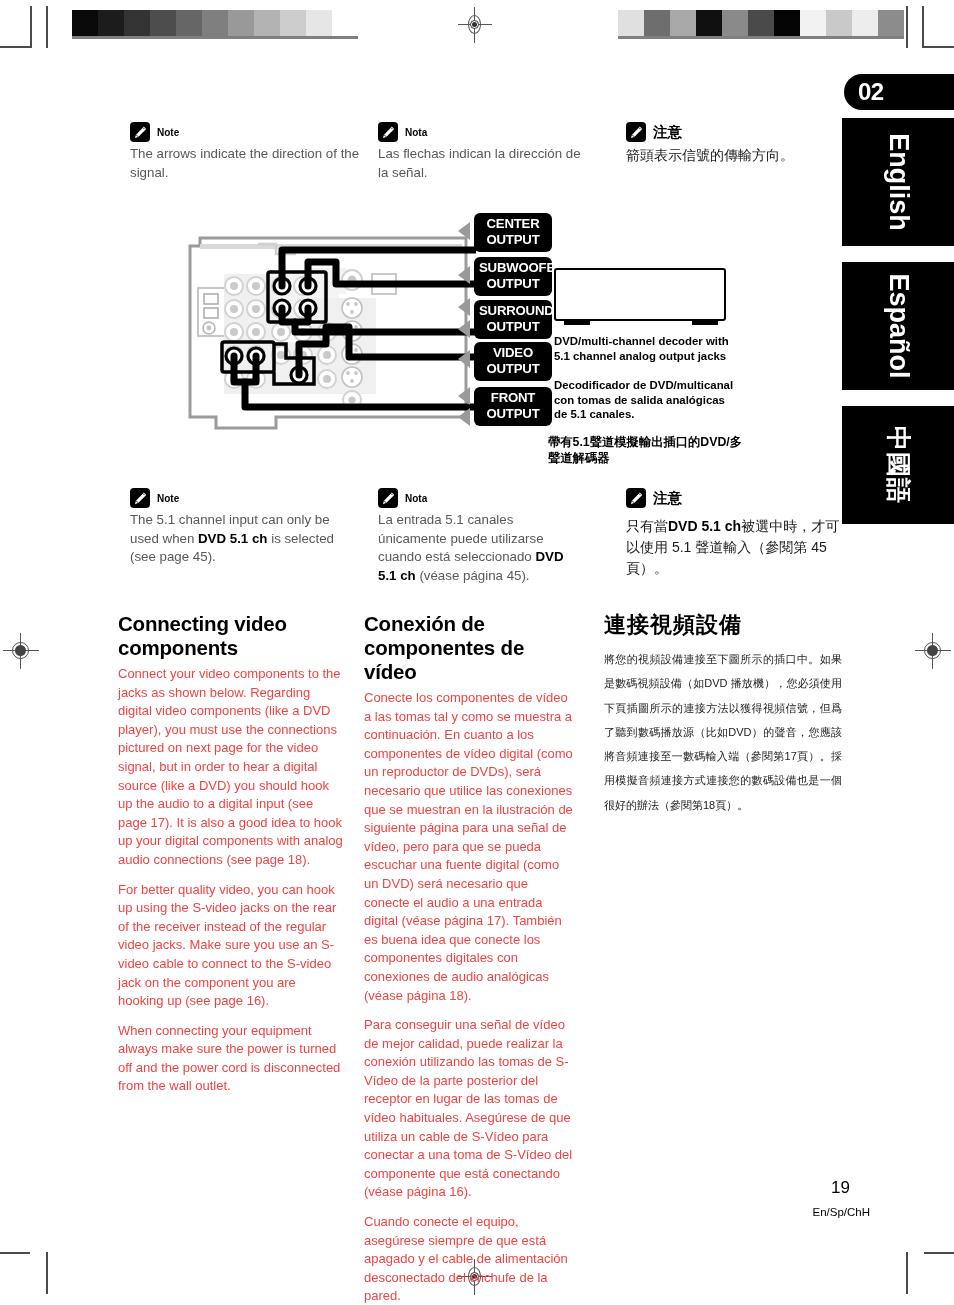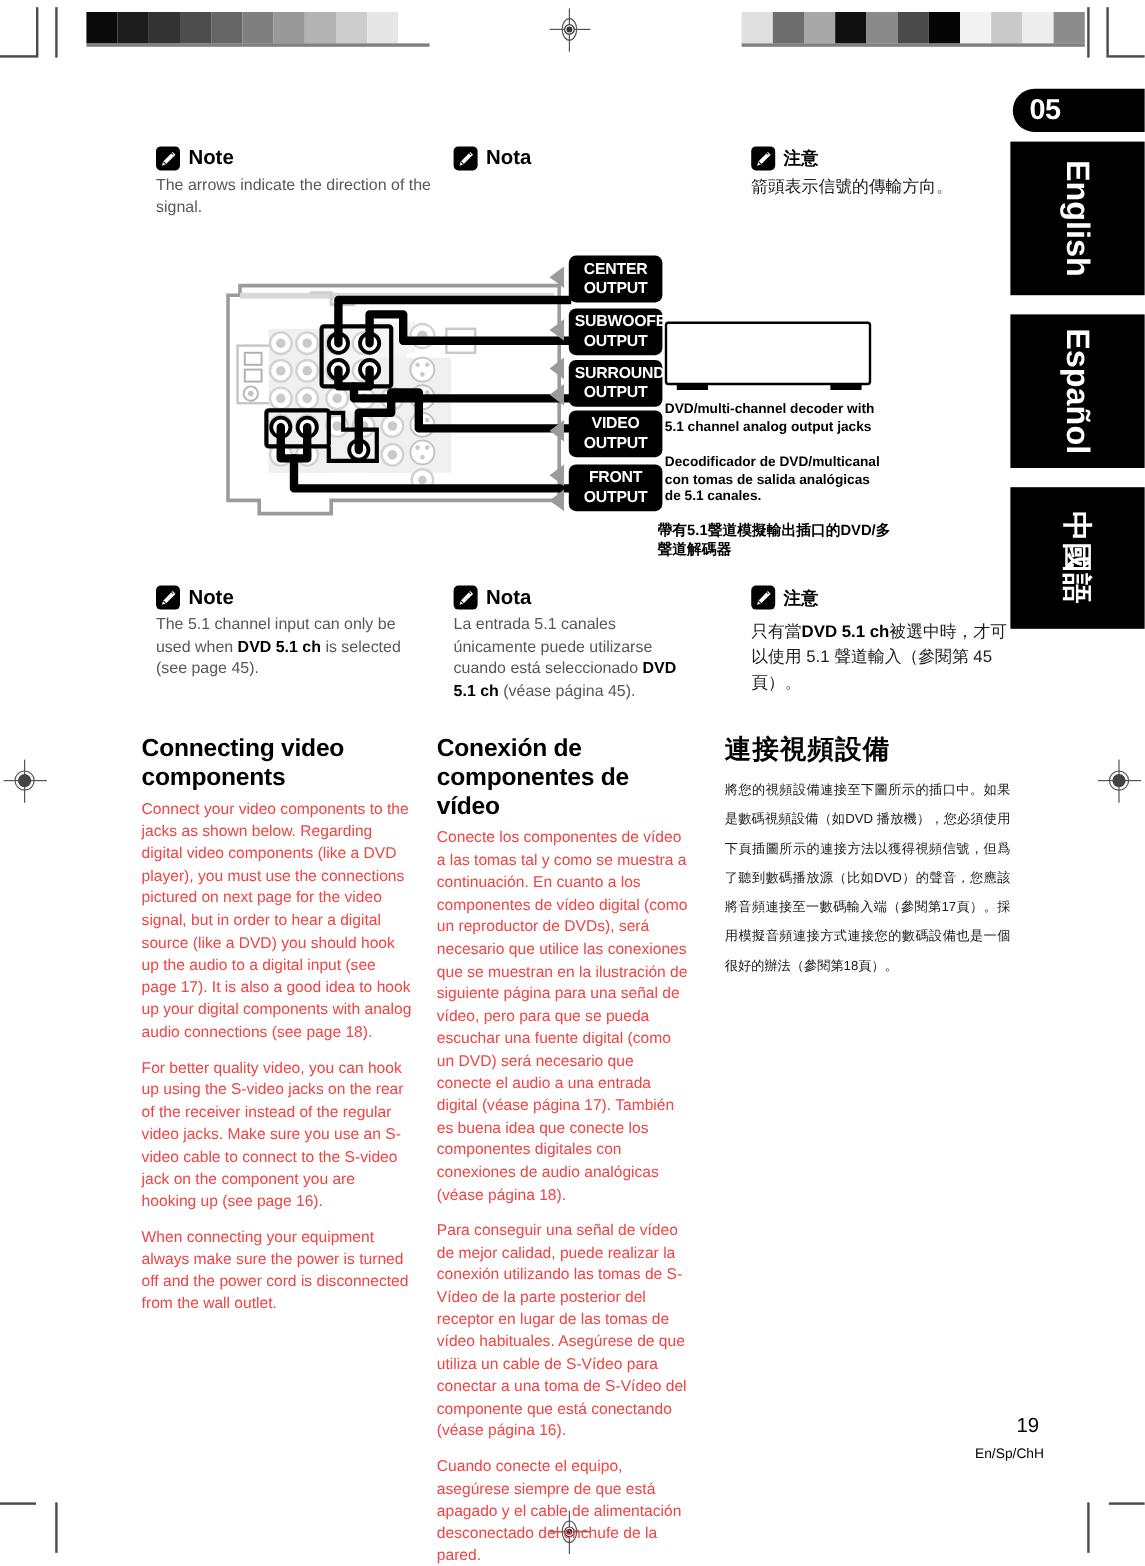--- a/index.html
+++ b/index.html
@@ -55,21 +55,21 @@
   .lang-tab.cn .vtext { font-size: 25px; letter-spacing: 1px; }
 
   
   .note-block { position: absolute; }
   .note-head { display: flex; align-items: center; gap: 7px; margin-bottom: 3px; }
   .pencil-icon {
     width: 20px; height: 20px; background: #000; border-radius: 4px;
     display: inline-flex; align-items: center; justify-content: center; flex: 0 0 auto;
   }
   .pencil-icon svg { display:block; }
-  .note-title { font-size: 17px; font-weight: bold; color: #000; }
+  .note-title { font-size: 10px; font-weight: bold; color: #000; }
   .note-title.cjk { font-size: 14.5px; }
   .note-body { font-size: 13.3px; line-height: 18.5px; color: #58585a; }
   .note-body b { color: #000; }
   .note-body.cjk { font-size: 14px; line-height: 21px; color: #1a1a1a; }
   .note-body.cjk b { font-weight: bold; }
 
   
   .diagram { position: absolute; left: 186px; top: 212px; width: 670px; height: 262px; }
   .receiver-art { position: absolute; left: 0; top: 20px; }
   .out-label {
@@ -95,21 +95,21 @@
   .col { position: absolute; top: 612px; }
   .col h2 {
     margin: 0 0 5px 0; font-size: 20.5px; line-height: 24px; font-weight: bold; color: #000;
     letter-spacing: -0.2px;
   }
   .col h2.cjk { font-size: 22px; line-height: 26px; letter-spacing: 1px; margin-bottom: 9px; }
   .col p { margin: 0 0 11px 0; font-size: 13px; line-height: 18.6px; color: #ef4444; }
   .col p.cjk { font-size: 11px; line-height: 24.3px; color: #1a1a1a; margin-bottom: 12px; text-align: justify; }
 
   
-  .pagenum { position: absolute; right: 88px; top: 1178px; font-size: 17px; color: #000; }
+  .pagenum { position: absolute; right: 104px; top: 1178px; font-size: 17px; color: #000; }
   .pagefoot { position: absolute; right: 84px; top: 1206px; font-size: 11.5px; color: #000; }
 </style>
 </head>
 <body>
 
 <div class="reg-strip">
 
   <div class="trim" style="left:30px; top:6px; width:1.5px; height:42px;"></div>
   <div class="trim" style="left:46px; top:6px; width:1.5px; height:42px;"></div>
   <div class="trim" style="left:0px; top:46px; width:30px; height:1.5px;"></div>
@@ -173,21 +173,21 @@
   <div class="ring"></div>
     <div class="ring2"></div>
     <div class="dot"></div>
 </div>
 <div class="trim" style="left:46px; top:1252px; width:1.5px; height:42px;"></div>
 <div class="trim" style="left:0px; top:1252px; width:30px; height:1.5px;"></div>
 <div class="trim" style="left:906px; top:1252px; width:1.5px; height:42px;"></div>
 <div class="trim" style="left:924px; top:1252px; width:30px; height:1.5px;"></div>
 
 <div class="chapter-tab">
-  <span>05</span>
+  <span>02</span>
 </div>
 
 <div class="lang-tab" style="top:118px; height:128px;">
   <span class="vtext">English</span>
 </div>
 <div class="lang-tab" style="top:262px; height:128px;">
   <span class="vtext">Español</span>
 </div>
 <div class="lang-tab cn" style="top:406px; height:118px;">
   <span class="vtext">中國語</span>
@@ -211,20 +211,21 @@
   <div class="note-head">
     <span class="pencil-icon">
       <svg width="15" height="15" viewBox="0 0 16 16">
           <path d="M11.6 1.7 L14.1 4.2 L5.6 12.7 L2.0 13.9 L3.2 10.3 Z" fill="#fff"></path>
           <path d="M10.6 2.7 L12.1 4.2" stroke="#000" stroke-width="0.9" fill="none"></path>
           <path d="M3.3 10.4 L5.5 12.6" stroke="#000" stroke-width="0.9" fill="none"></path>
         </svg>
     </span>
     <span class="note-title">Nota</span>
   </div>
+  <div class="note-body">Las flechas indican la dirección de la señal.</div>
 </div>
 
 <div class="note-block" style="left:626px; top:122px; width:218px;">
   <div class="note-head">
     <span class="pencil-icon">
       <svg width="15" height="15" viewBox="0 0 16 16">
           <path d="M11.6 1.7 L14.1 4.2 L5.6 12.7 L2.0 13.9 L3.2 10.3 Z" fill="#fff"></path>
           <path d="M10.6 2.7 L12.1 4.2" stroke="#000" stroke-width="0.9" fill="none"></path>
           <path d="M3.3 10.4 L5.5 12.6" stroke="#000" stroke-width="0.9" fill="none"></path>
         </svg>

